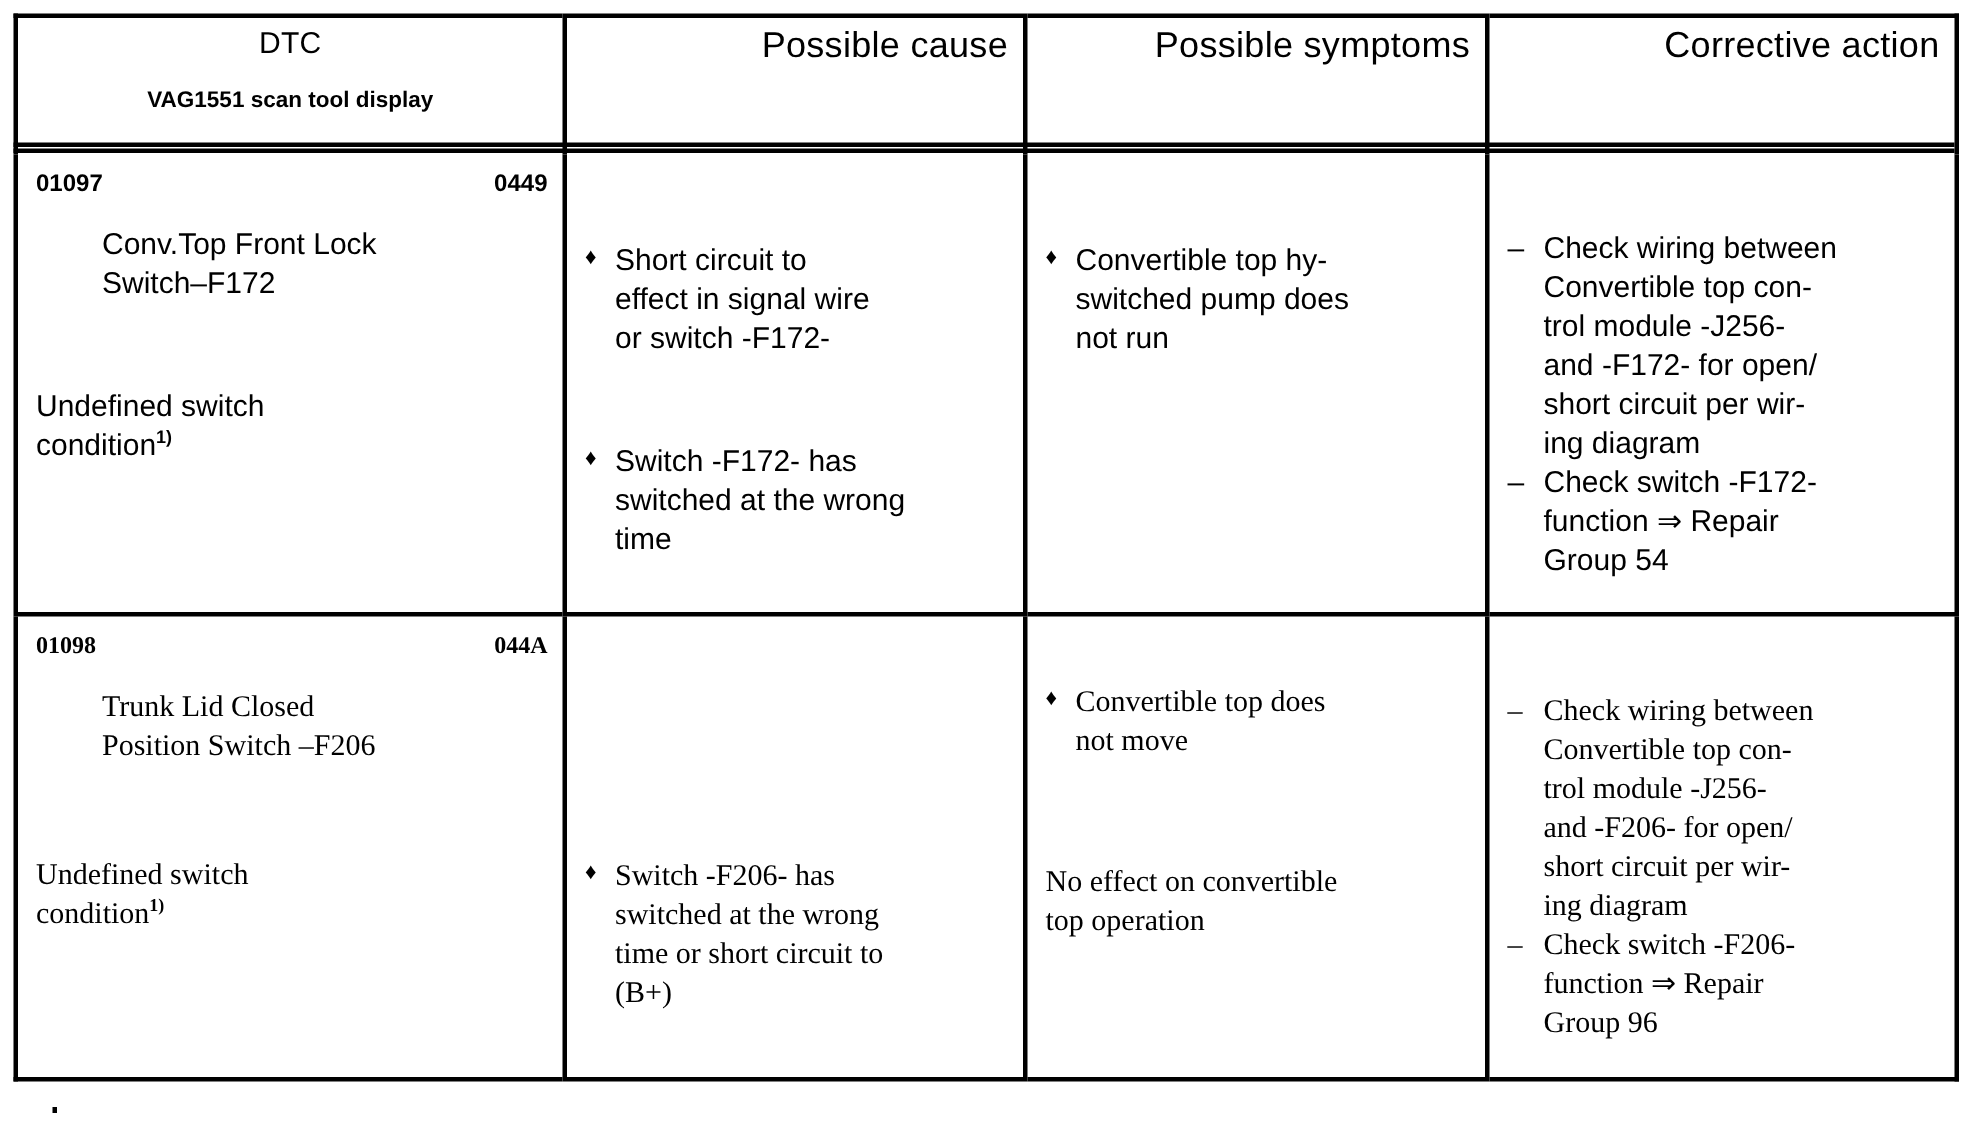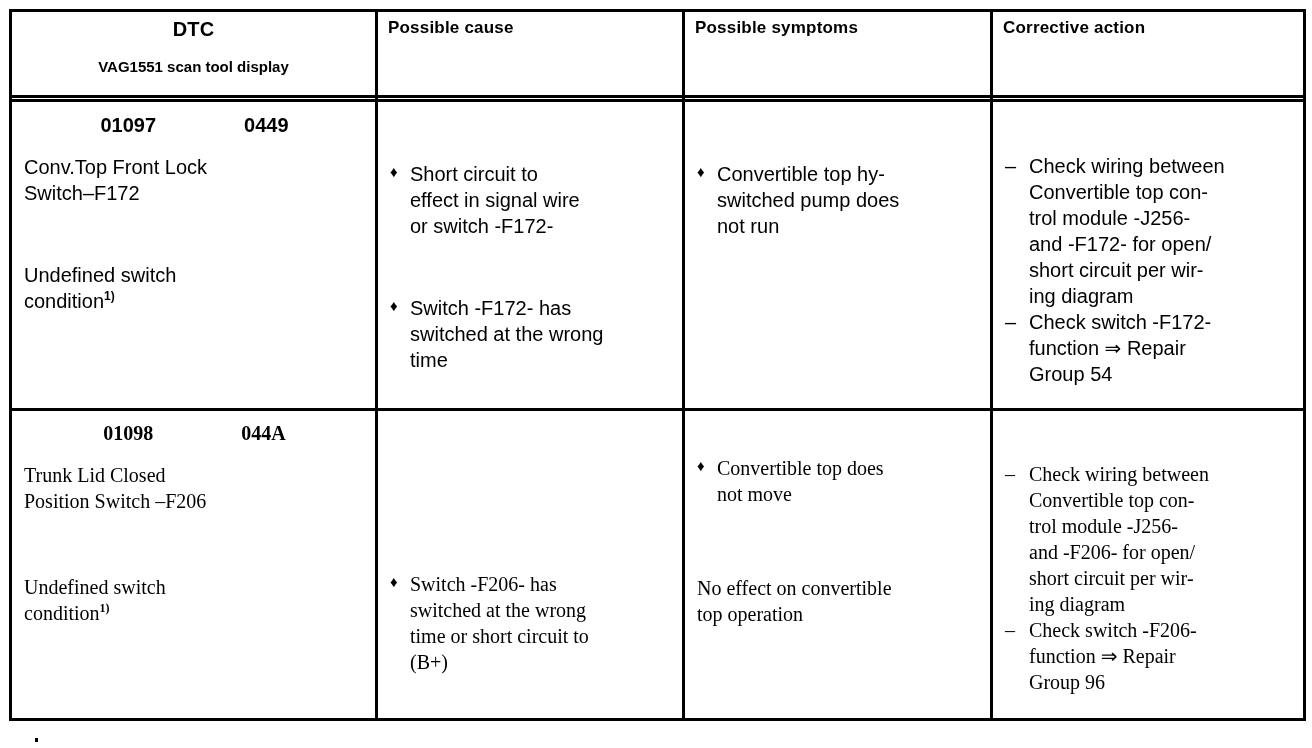--- a/index.html
+++ b/index.html
@@ -59,35 +59,35 @@
   .head-row th {
     height: 92px;
     padding: 7px 10px 0 10px;
   }
   .head-row {
     
     border-bottom: 0;
   }
 
   .hdr-title {
-    font-weight: bold;
+    font-weight: normal;
     font-size: 20px;
     letter-spacing: 0.2px;
     line-height: 1.0;
   }
   .hdr-sub {
     font-weight: bold;
     font-size: 15px;
     line-height: 1.0;
     margin-top: 20px;
   }
   .hdr-center {
-    text-align: left;
-    font-weight: bold;
-    font-size: 17px;
+    text-align: right;
+    font-weight: normal;
+    font-size: 24px;
     line-height: 1.0;
     letter-spacing: 0.2px;
   }
 
   
   .rule-double {
     position: absolute;
     left: 9px;
     width: 1294px;
     height: 7px;
@@ -105,38 +105,39 @@
   .body-row.row-1 > td { height: 306px; }
   .body-row.row-2 > td { height: 308px; font-family: Liberation Serif, serif; }
 
   .body-row.row-2 > td {
     border-top: 3px solid #000;
   }
 
   
   .dtc-code-line {
     display: flex;
-    justify-content: center;
-    font-weight: bold;
-    font-size: 20px;
+    justify-content: space-between;
+    font-weight: bold;
+    font-size: 16px;
     line-height: 1.0;
     margin: 2px 0 0 0;
   }
   .dtc-code {
     font-weight: bold;
   }
   .dtc-hex {
     font-weight: bold;
     margin-left: 88px;
   }
   .dtc-name {
     font-size: 20px;
     line-height: 1.30;
     margin-top: 19px;
     white-space: pre-line;
+    margin-left: 44px;
   }
   .dtc-cond {
     font-size: 20px;
     line-height: 1.30;
     margin-top: 56px;
     white-space: pre-line;
   }
   .dtc-cond.tight {
     margin-top: 60px;
   }

